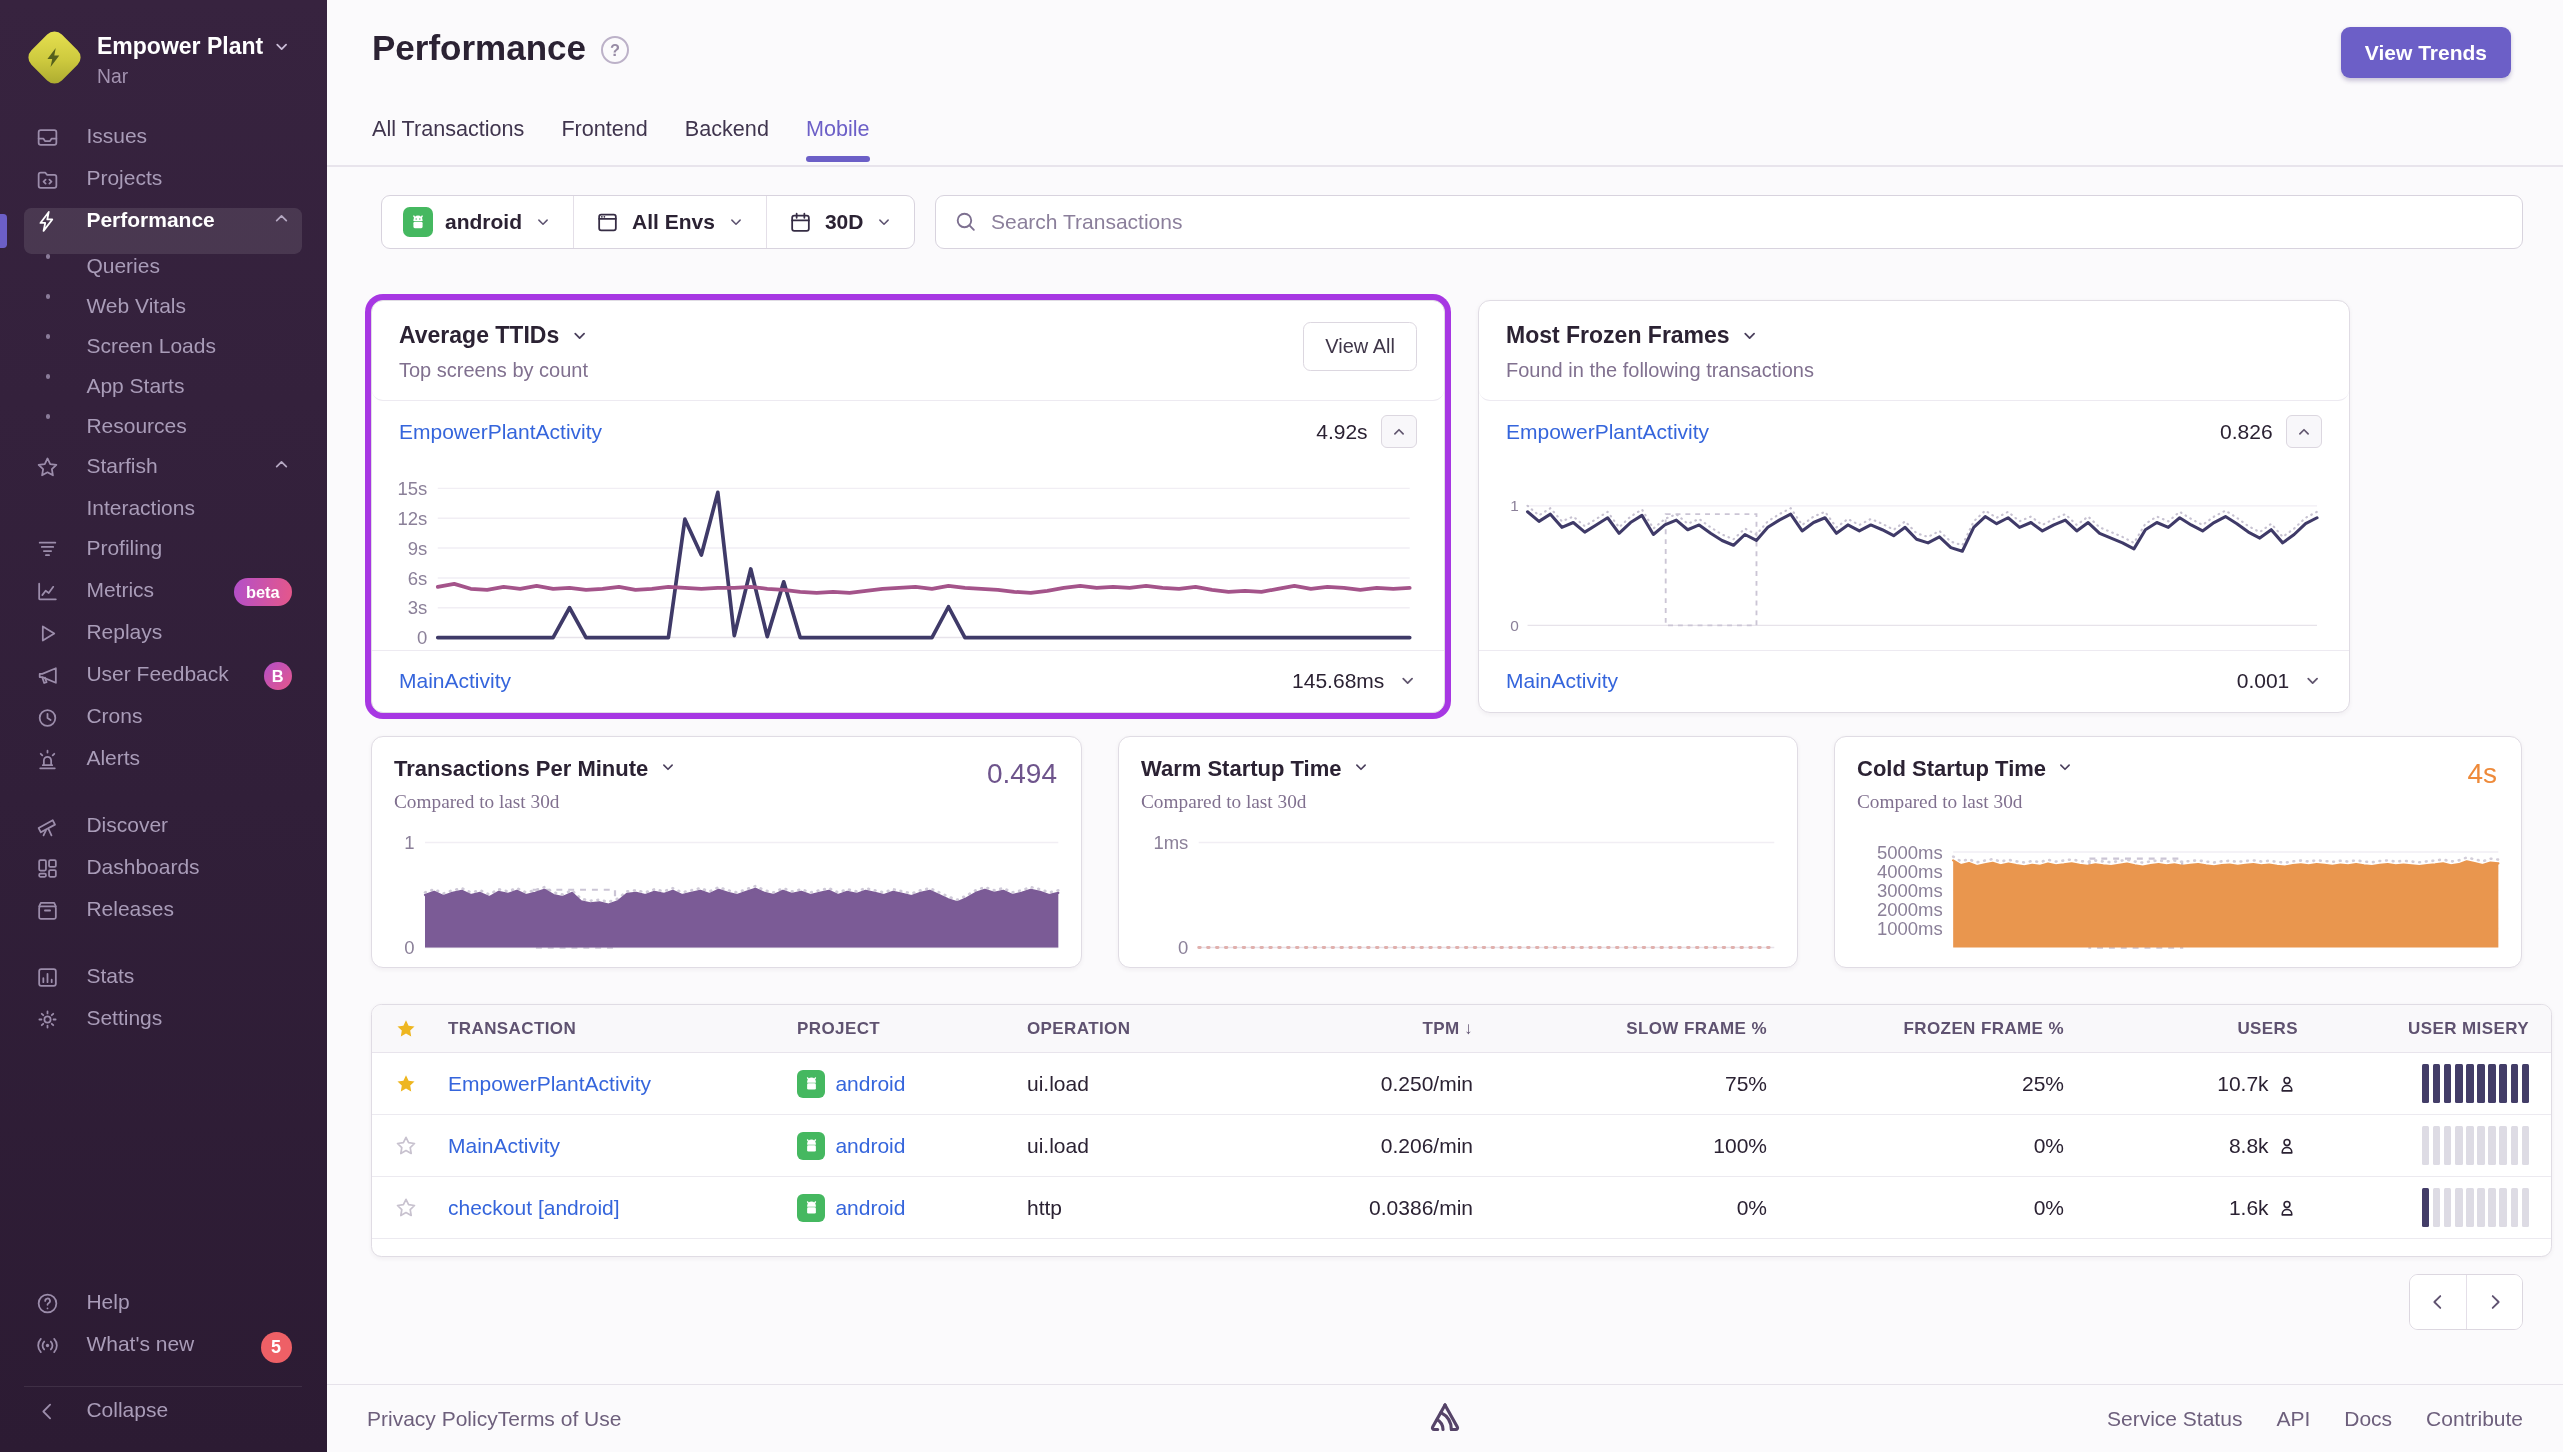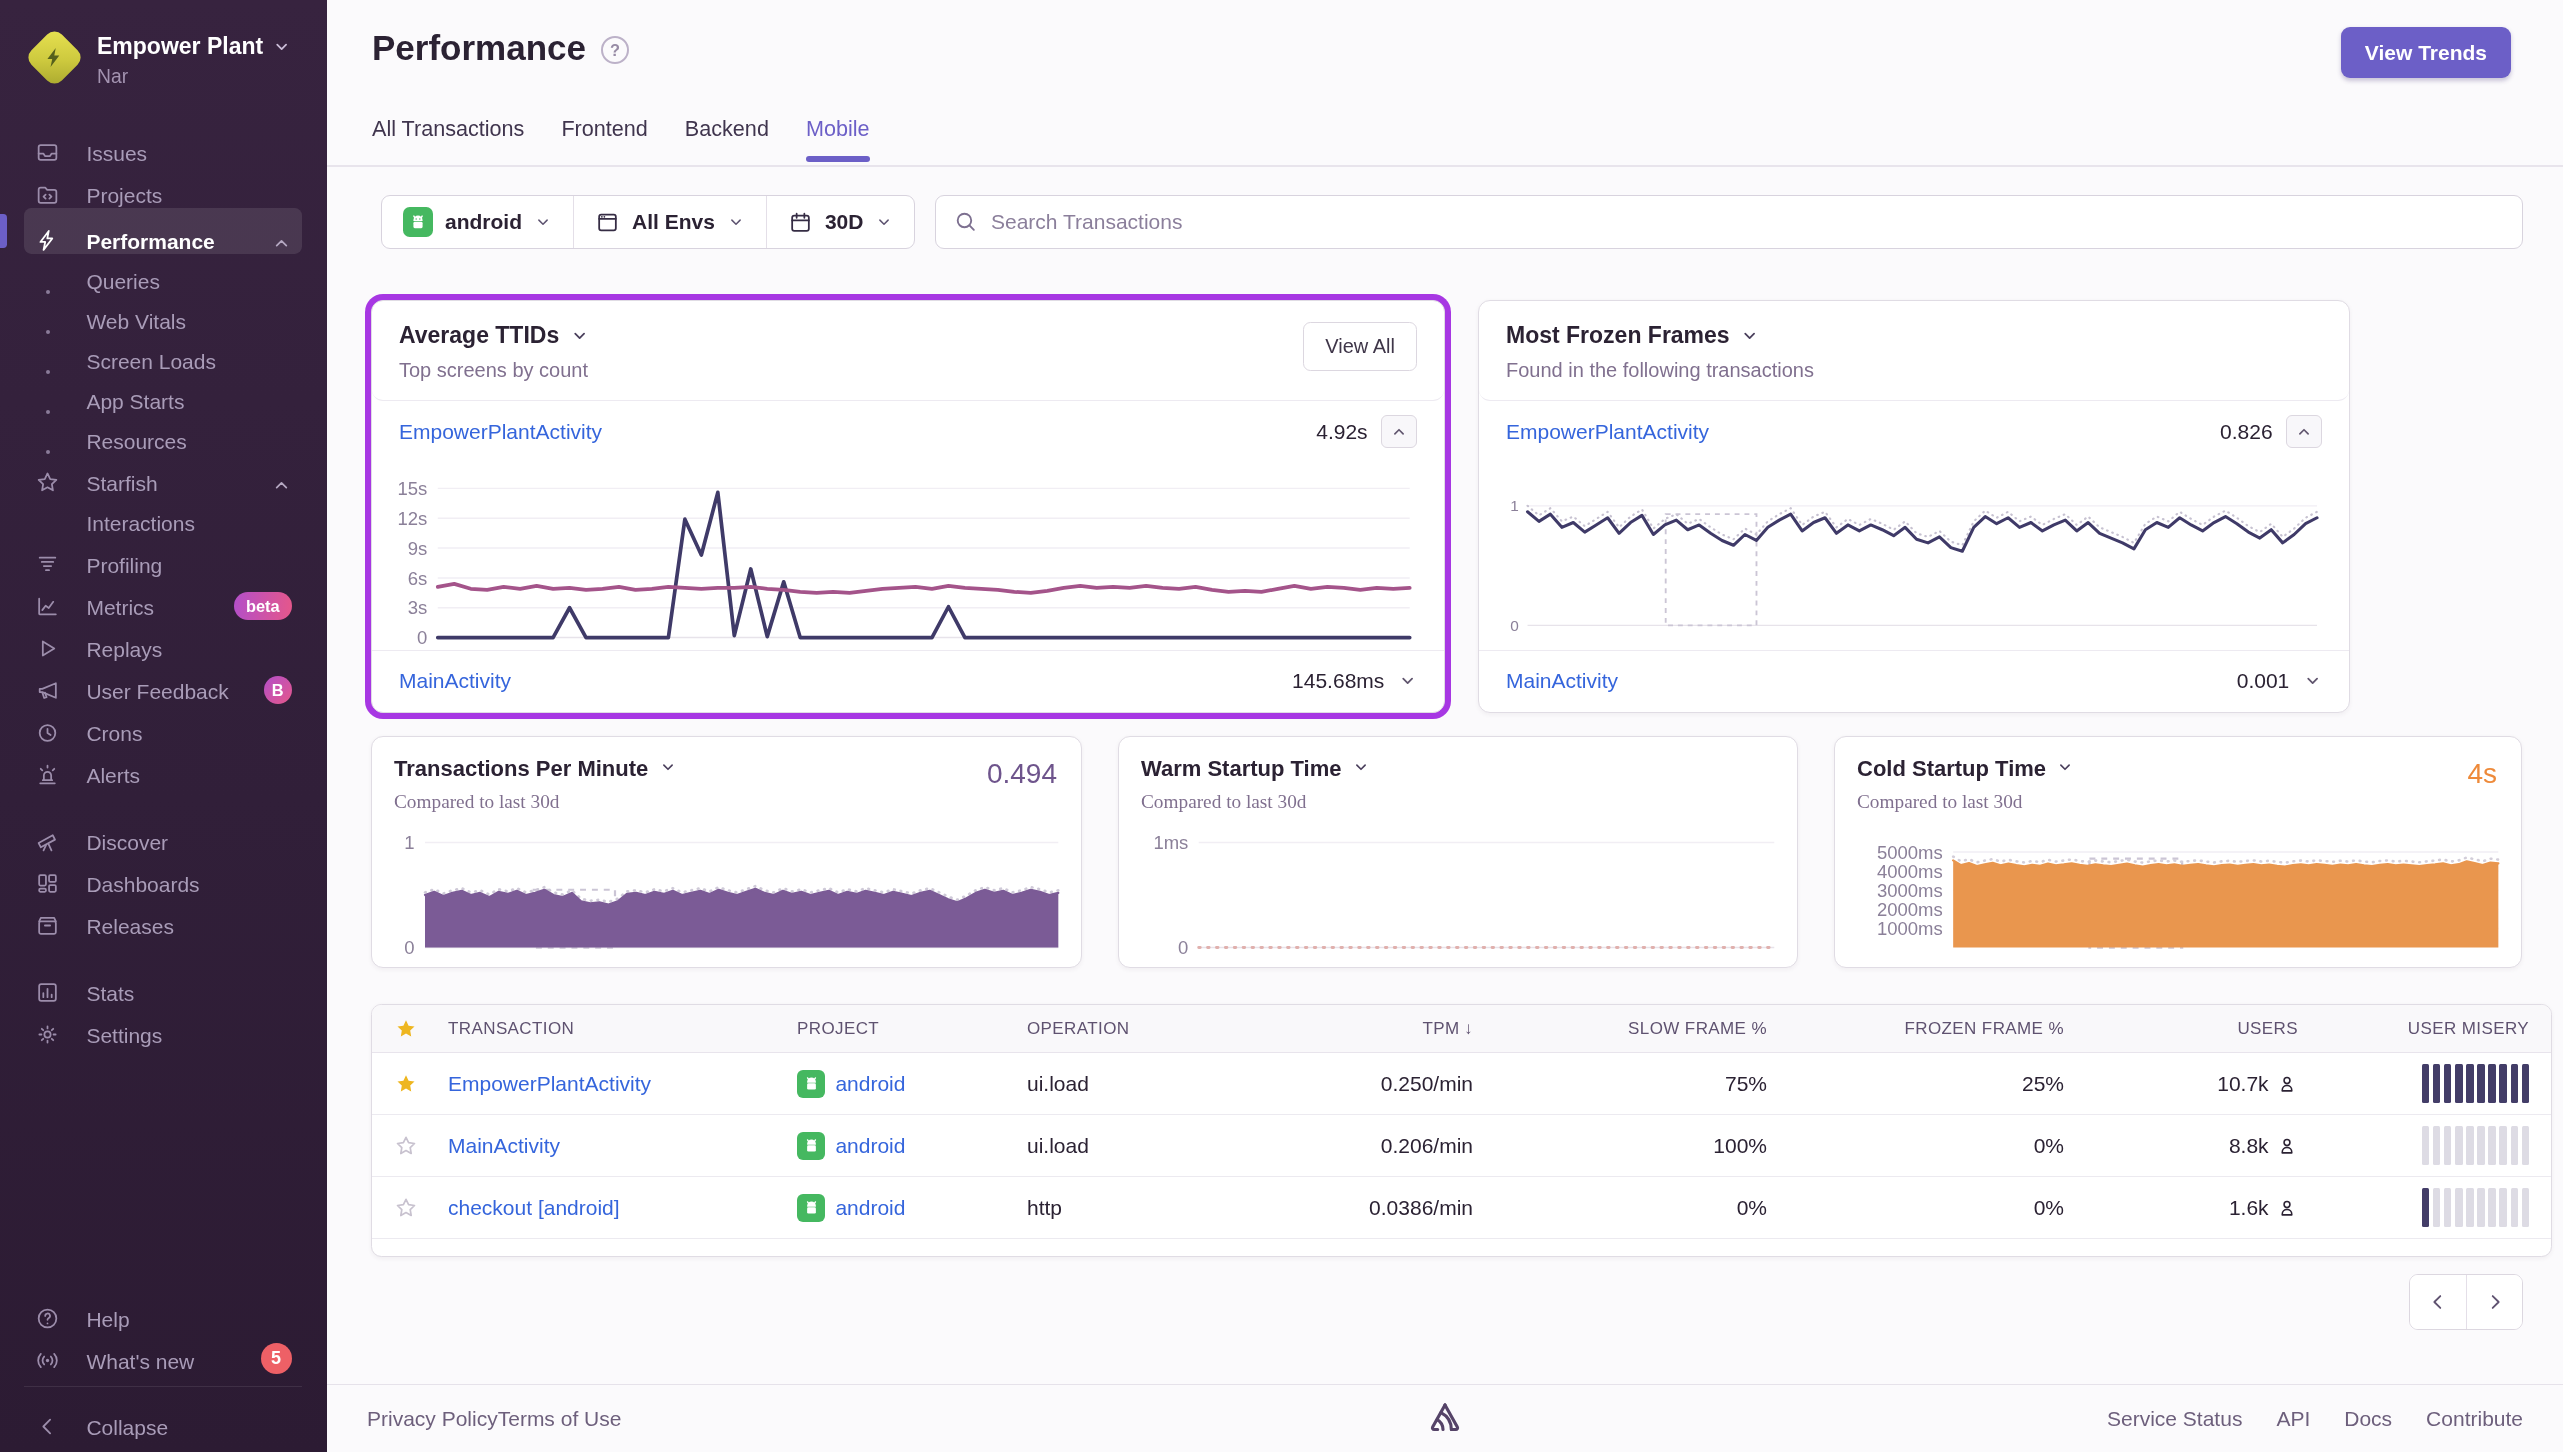--- a/index.html
+++ b/index.html
@@ -11,21 +11,21 @@
     background:linear-gradient(180deg,#37233f 0%,#311f39 55%,#2c1b33 100%); color:#a598b3; overflow:hidden; }
   .org { position:relative; padding:33px 0 0 33px; display:flex; }
   .org-logo { width:43px; height:43px; border-radius:10.4px; transform:rotate(45deg);
     background:linear-gradient(135deg,#e9e352 0%,#cdc93e 55%,#a8a72e 100%);
     display:flex; align-items:center; justify-content:center; flex:none; margin-top:3px; }
   .org-logo svg { transform:rotate(-45deg); }
   .org-text { margin-left:21px; }
   .org-name { color:#fff; font-size:23px; font-weight:700; display:flex; align-items:center; gap:9px; }
   .org-sub { color:#a393b0; font-size:19.3px; margin-top:6px; }
   #sidebar-nav { margin-top:36px; }
-  .nav-item { position:relative; display:flex; align-items:flex-end; height:42px; margin:0 25px 0 24px;
+  .nav-item { position:relative; display:flex; align-items:flex-start; height:42px; margin:0 25px 0 24px;
     padding:0 10.4px; border-radius:7.4px; font-size:21px; color:#a99cb8; cursor:pointer; }
   .nav-item.sub { height:40px; }
   .nav-item.gap { margin-top:25px; }
   .nav-item.active { background:rgba(255,255,255,0.10); color:#fff; font-weight:600; height:46px; }
   .nav-item.active .ni-icon { color:#fff; }
   .accent { position:absolute; left:-24px; top:6px; bottom:6px; width:6.7px; border-radius:0 3.7px 3.7px 0; background:#6C5FC7; }
   .ni-icon { width:27px; height:27px; flex:none; display:flex; align-items:center; justify-content:center; color:#9c8dab; }
   .ni-bullet { width:27px; flex:none; display:flex; justify-content:center; }
   .ni-bullet i { width:4.5px; height:4.5px; border-radius:50%; background:#8a7b99; }
   .ni-label { margin-left:25px; white-space:nowrap; }
@@ -103,21 +103,21 @@
   .small-sub { font-size:19.3px; color:#80708f; margin-top:9px;font-family:Liberation Serif, serif; }
   .small-value { position:absolute; right:24px; top:21px; font-size:28px; }
   .v-purple { color:#6e548c; }
   .v-orange { color:#ee8a3a; }
   .small-chart { position:absolute; left:16.4px; right:16.4px; bottom:12px; height:120px; }
 
   
   #tx-table { left:44px; top:1004px; width:2181px; height:253px; overflow:hidden; border-radius:10.4px; }
   .trow { display:grid; grid-template-columns:54px 349px 230px 245px 201px 294px 297px 234px 1fr;
     align-items:center; padding:0 22px; }
-  .thead { height:48px; background:#f9f8fa; border-bottom:1.5px solid #e8e4ec; font-size:17px; font-weight:400;
+  .thead { height:48px; background:#f9f8fa; border-bottom:1.5px solid #e8e4ec; font-size:17px; font-weight:700;
     color:#5f5270; letter-spacing:0.4px; }
   .tbody-row { height:62px; background:#fff; border-bottom:1.5px solid #eceaf0; font-size:21px; color:#2b2233; }
   .cell-r { text-align:right; justify-self:stretch; }
   .star-cell { display:flex; }
   .star-gold { color:#eeb620; }
   .star-empty { color:#c8c2cf; }
   .proj-cell { display:flex; align-items:center; gap:10.4px; }
   .proj-chip { width:28px; height:28px; border-radius:6px; background:#45b860; display:flex; align-items:center; justify-content:center; flex:none; }
   .tlink { color:#3565dc; cursor:pointer; }
   .users-cell { display:flex; align-items:center; justify-content:flex-end; gap:7.4px; }

